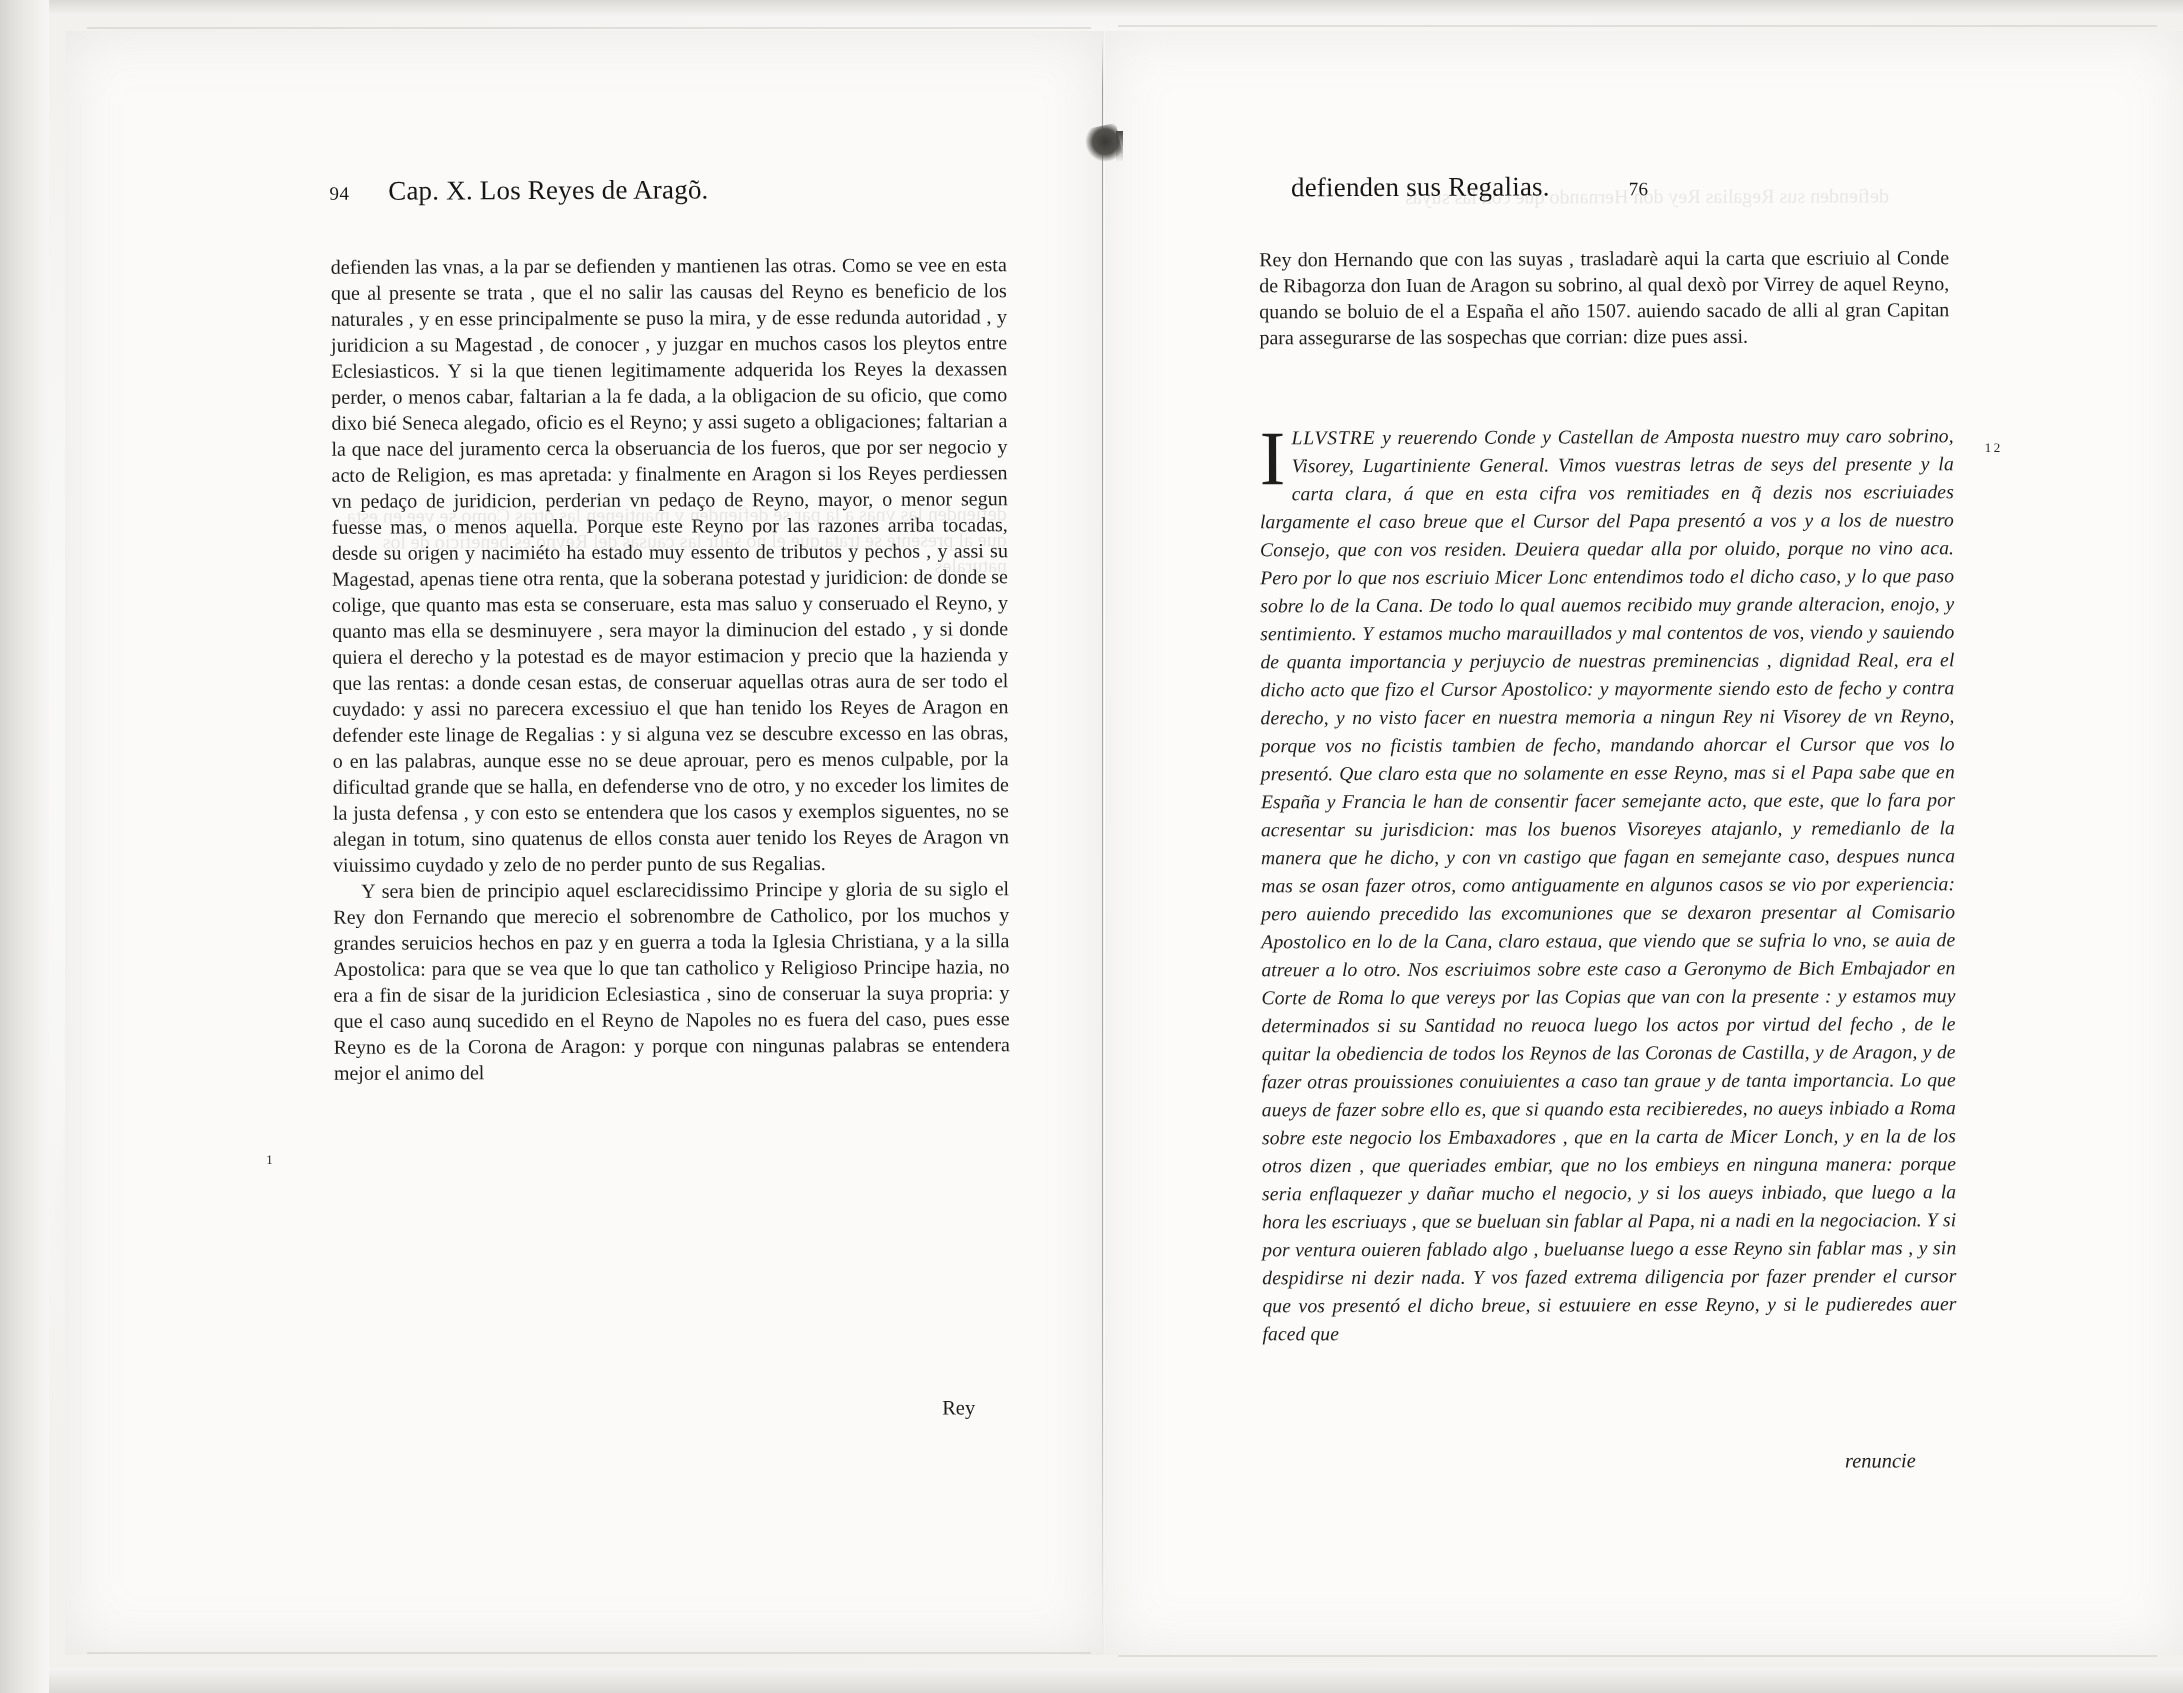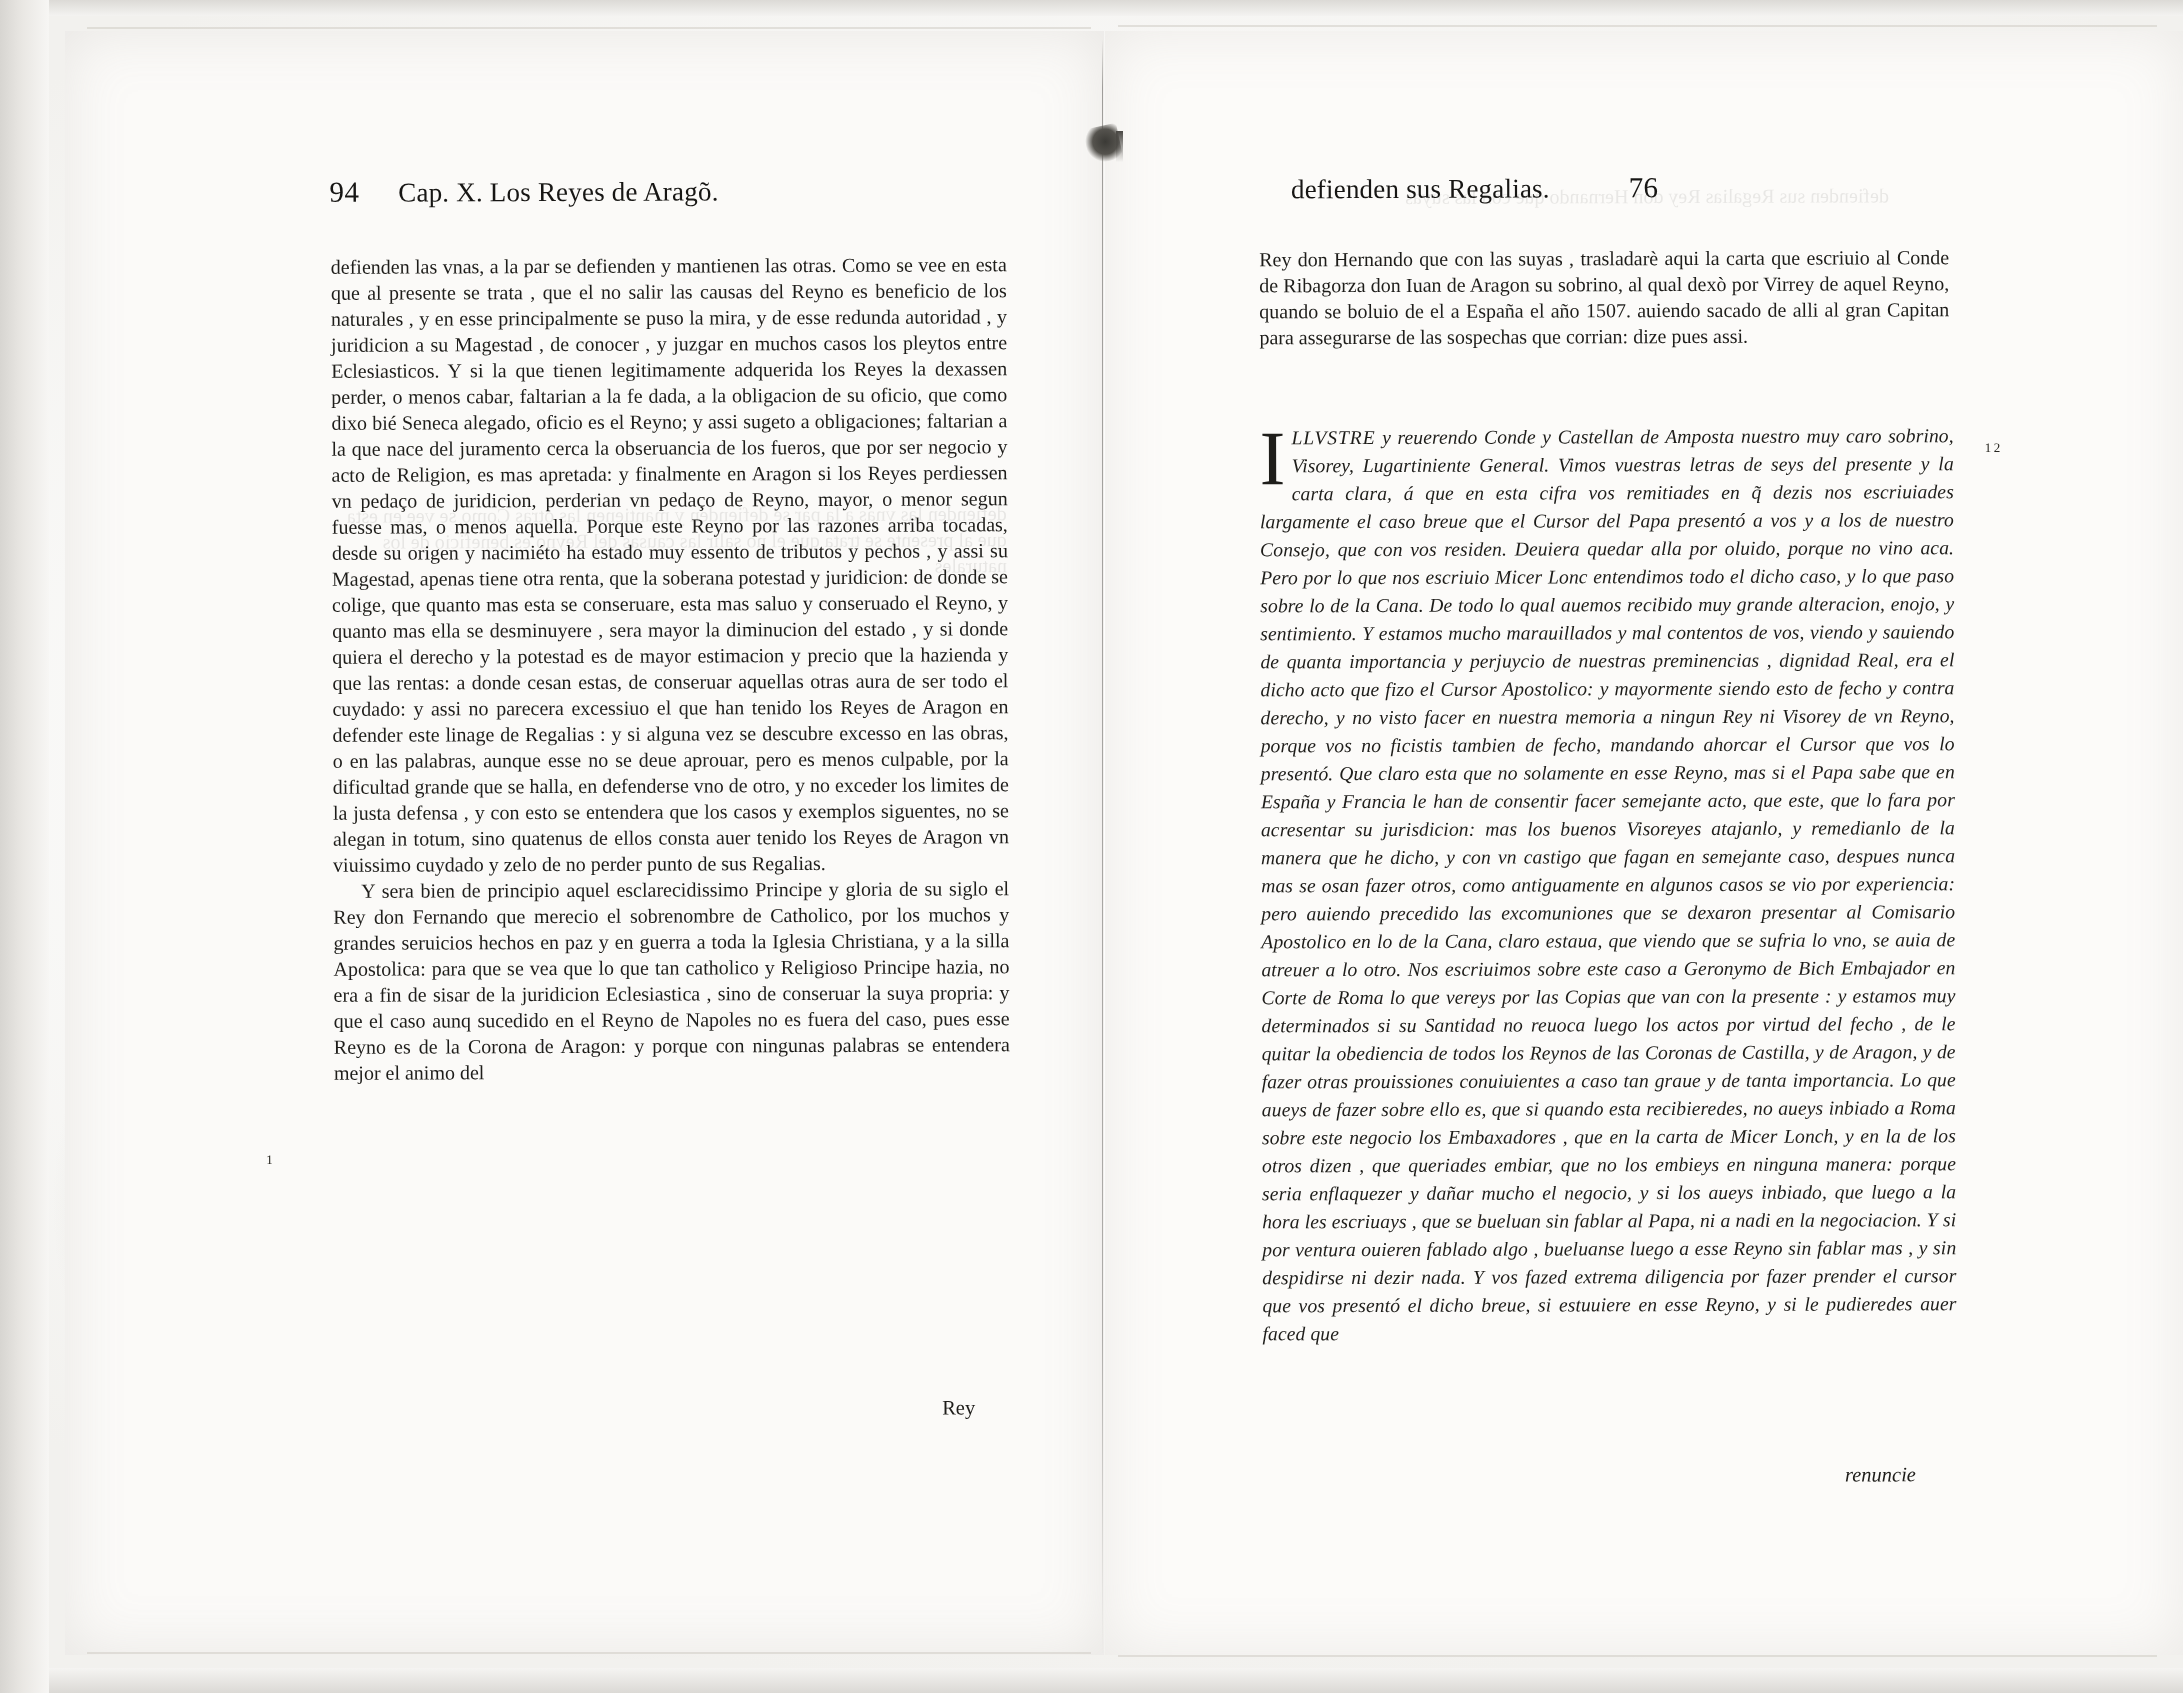--- a/index.html
+++ b/index.html
@@ -51,21 +51,21 @@
           background:linear-gradient(180deg,#4a4844,rgba(120,118,112,0));}
 
   
   .page{position:absolute;color:#1c1b19;}
 
   .hdr{
     position:absolute;white-space:nowrap;
     font-size:27px;letter-spacing:0.2px;
     color:#171614;
   }
-  .hdr .folio{font-size:29px;letter-spacing:0.4px;text-align:center;}
+  .hdr .folio{font-size:19px;letter-spacing:0.4px;text-align:center;}
 
   .col{
     position:absolute;
     font-size:20px;
     line-height:26px;
     text-align:justify;
     color:#1e1d1a;
     -webkit-font-smoothing:antialiased;
   }
   .col p{margin:0;}
@@ -92,21 +92,21 @@
 
   
   .marginnum{
     position:absolute;font-size:13px;letter-spacing:2.6px;color:#26251f;
   }
 
   
   .catchword{
     position:absolute;font-size:20.5px;color:#1e1d1a;
   }
-  .catchword.ital{font-style:italic;margin-top:14px;}
+  .catchword.ital{font-style:italic;}
 
   
   .showthru{
     position:absolute;opacity:.09;color:#2a2924;
     transform:scaleX(-1);
     font-size:20px;line-height:26px;
     pointer-events:none;white-space:pre-wrap;
   }
 
   

